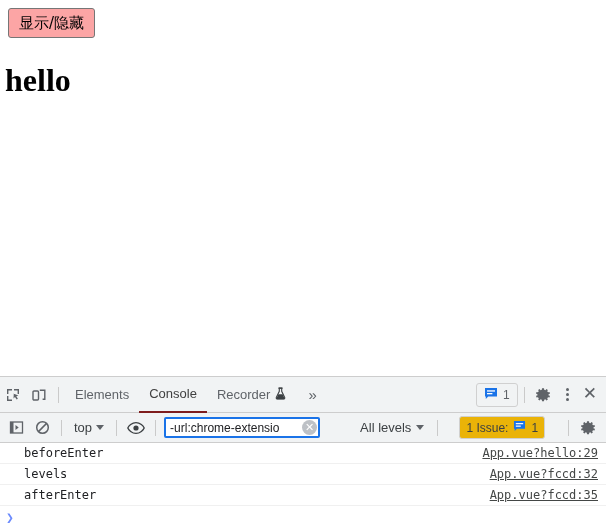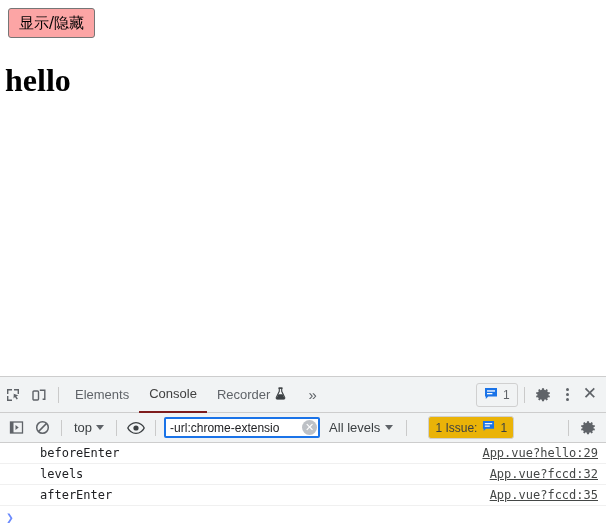--- a/index.html
+++ b/index.html
@@ -229,20 +229,21 @@
   .levels-select {
     display: inline-flex;
     align-items: center;
     gap: 5px;
     font-size: 13px;
     color: #3c4043;
     padding: 0 7px;
     height: 22px;
     cursor: default;
     flex: none;
+    margin-left: 31px;
   }
 
   .issue-btn {
     display: inline-flex;
     align-items: center;
     gap: 5px;
     height: 21px;
     padding: 0 6px;
     border: 1px solid #d0d0d0;
     border-radius: 3px;
@@ -268,21 +269,21 @@
     height: 103px;
     overflow: hidden;
   }
 
   .console-row {
     position: relative;
     height: 21px;
     border-bottom: 1px solid #f0f0f0;
     display: flex;
     align-items: center;
-    padding-left: 40px;
+    padding-left: 24px;
     box-sizing: border-box;
     font-family: "DejaVu Sans Mono", "Liberation Mono", monospace;
     font-size: 12px;
     color: #202124;
   }
 
   .console-row .msg { white-space: nowrap; }
 
   .console-row .src {
     position: absolute;

